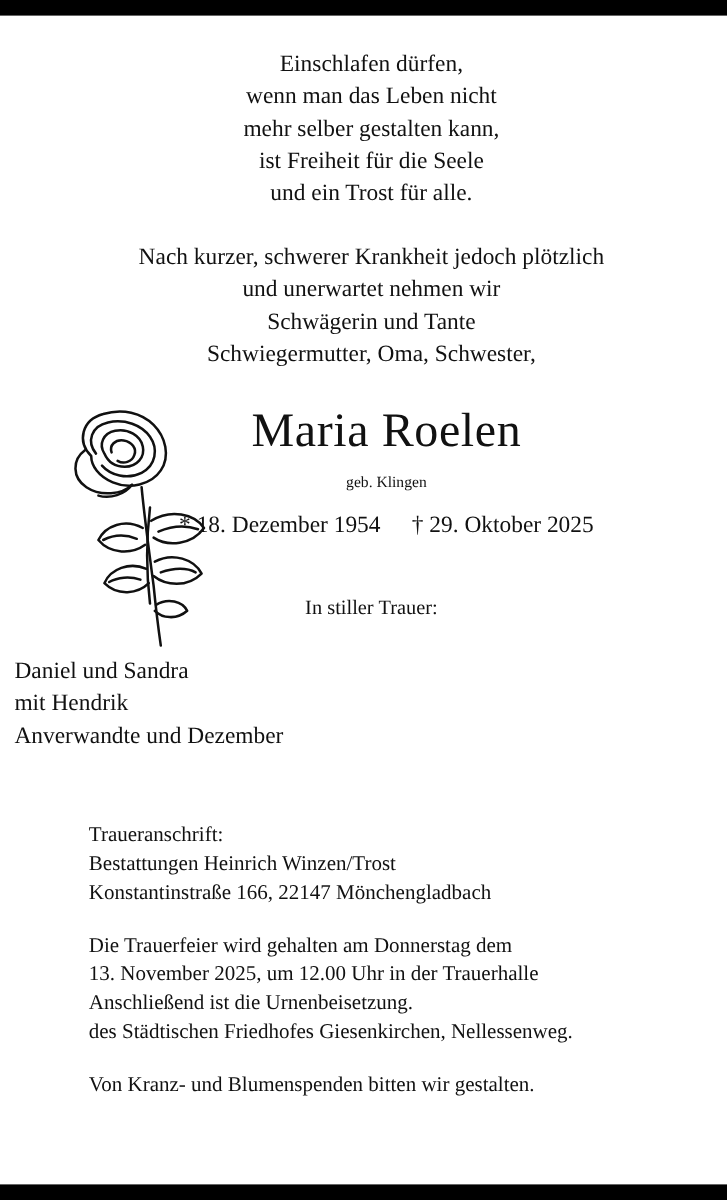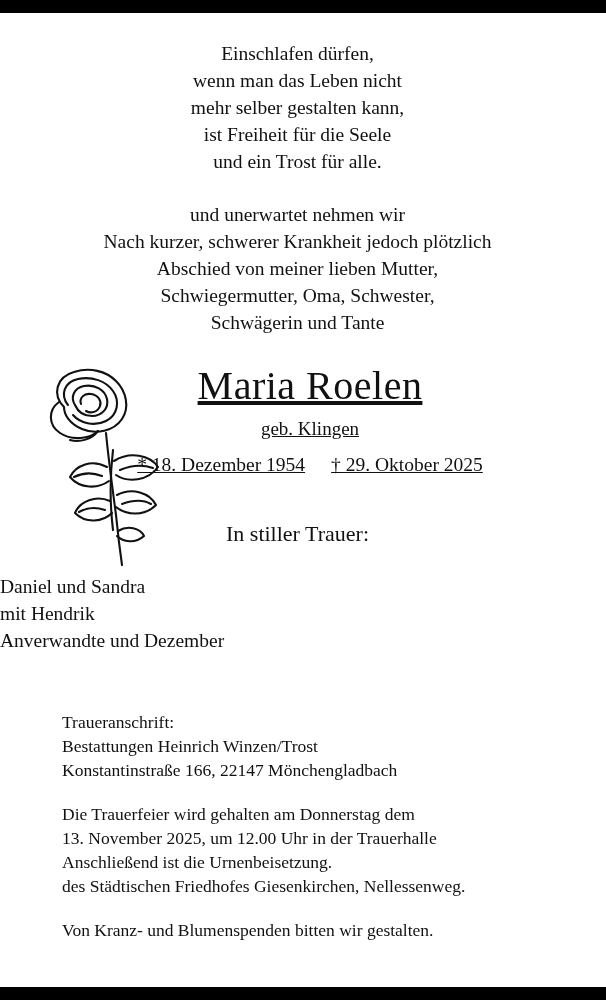--- a/index.html
+++ b/index.html
@@ -24,50 +24,49 @@
     left: 0;
     width: 606px;
     height: 13px;
     background: #000000;
   }
   .border-top { top: 0; }
   .border-bottom { bottom: 0; }
   .content {
     position: absolute;
     top: 13px;
-    left: 0;
+    left: 12px;
     width: 595px;
     height: 974px;
   }
   .poem {
     text-align: center;
     font-size: 19.5px;
     line-height: 27px;
     margin-top: 27px;
   }
   .intro {
     text-align: center;
     font-size: 19.5px;
     line-height: 27px;
     margin-top: 26px;
   }
   .name-block {
     margin-top: 26px;
     position: relative;
     text-align: center;
     padding-left: 25px;
-    text-decoration: underline;
   }
   .deceased-name {
     font-size: 40px;
     line-height: 48px;
     letter-spacing: 0.5px;
   }
   .maiden-name {
-    font-size: 19px;
+    font-size: 13px;
     line-height: 26px;
     margin-top: 6px;
     text-align: center;
   }
   .dates {
     font-size: 19.5px;
     line-height: 26px;
     margin-top: 10px;
   }
   .dates .gap {
@@ -76,21 +75,21 @@
   }
   .rose {
     position: absolute;
     left: 34px;
     top: -7px;
     width: 130px;
     height: 215px;
   }
   .mourning {
     text-align: center;
-    font-size: 22px;
+    font-size: 17px;
     line-height: 27px;
     margin-top: 42px;
   }
   .survivors {
     text-align: left;
     font-size: 19.5px;
     line-height: 27px;
     margin-top: 26px;
   }
   .footer {
@@ -123,25 +122,24 @@
 
     <div class="poem">
       <div>Einschlafen dürfen,</div>
       <div>wenn man das Leben nicht</div>
       <div>mehr selber gestalten kann,</div>
       <div>ist Freiheit für die Seele</div>
       <div>und ein Trost für alle.</div>
     </div>
 
     <div class="intro">
+      <div>Nach kurzer, schwerer Krankheit jedoch plötzlich</div>
       <div>und unerwartet nehmen wir</div>
-      <div>Nach kurzer, schwerer Krankheit jedoch plötzlich</div>
-      <div>Abschied von meiner lieben Mutter,</div>
+      <div>Schwägerin und Tante</div>
       <div>Schwiegermutter, Oma, Schwester,</div>
-      <div>Schwägerin und Tante</div>
     </div>
 
     <div class="name-block">
 
       <div class="rose">
         <svg viewBox="0 0 130 215" width="130" height="215" xmlns="http://www.w3.org/2000/svg">
           <g fill="none" stroke="#111111" stroke-width="2.1" stroke-linecap="round" stroke-linejoin="round">
 
             <path d="M30 52 C18 40 22 22 40 17 C56 12 72 16 82 26 C92 36 96 52 88 64 C80 76 62 80 48 74 C36 69 30 60 30 52 Z"></path>
             <path d="M34 50 C26 40 30 27 44 24 C58 21 72 26 79 36 C86 46 84 60 72 66 C60 72 46 68 39 60"></path>

